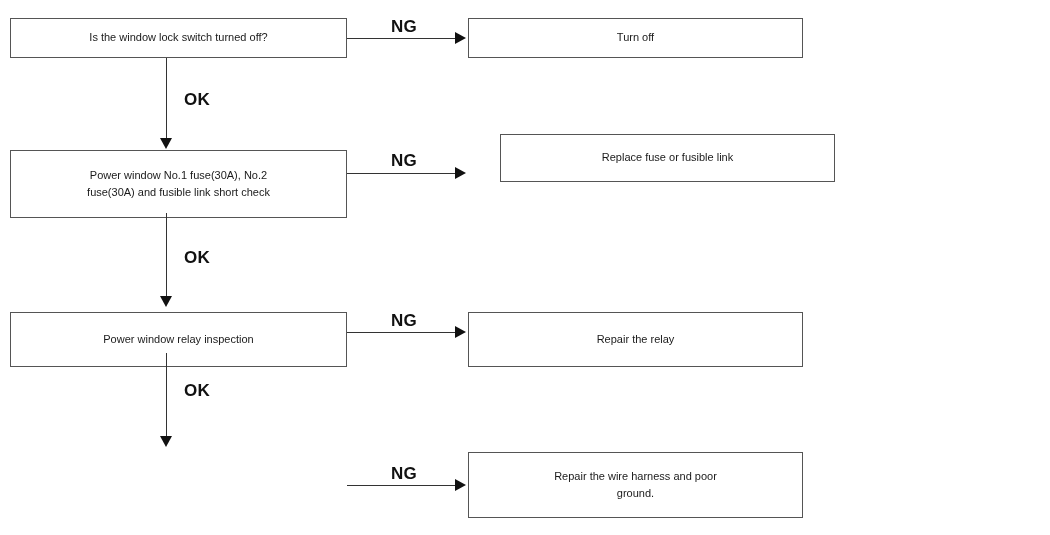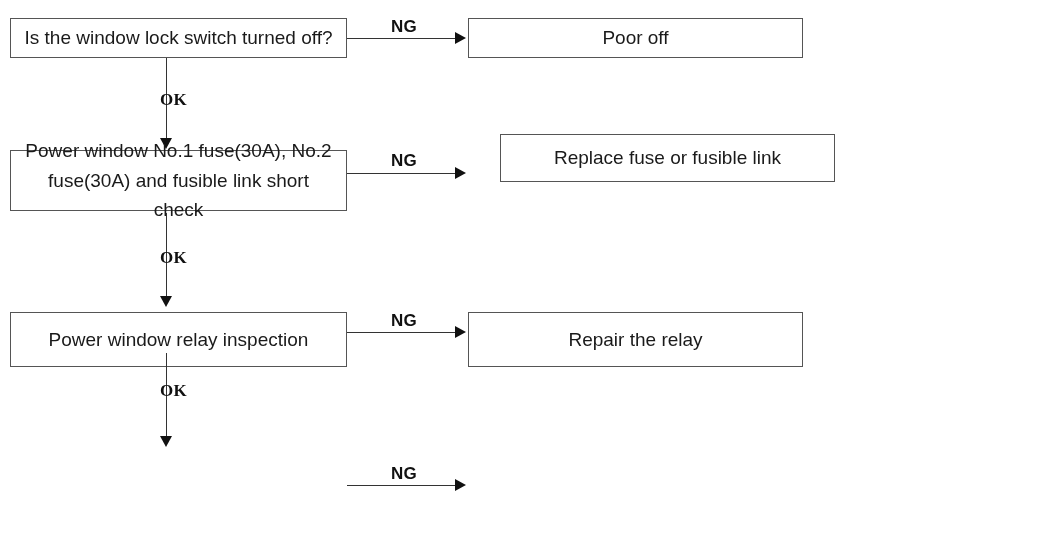--- a/index.html
+++ b/index.html
@@ -20,33 +20,33 @@
   .node {
     position: absolute;
     box-sizing: border-box;
     border: 1px solid #555555;
     background: #ffffff;
     display: flex;
     align-items: center;
     justify-content: center;
     text-align: center;
     color: #1a1a1a;
-    font-size: 19px;
+    font-size: 11px;
     line-height: 1.55;
     padding: 2px 10px;
     white-space: pre-line;
   }
 
   
   .node.left  { left: 10px;  width: 337px; }
   
   .node.right { left: 468px; width: 335px; }
 
   .row1 { top: 18px;  height: 40px; }
-  .row2-left  { top: 150px; height: 61px; }
+  .row2-left  { top: 150px; height: 68px; }
   .row2-right { top: 134px; height: 48px; margin-left: 32px; }
   .row3 { top: 312px; height: 55px; }
   .row4 { top: 452px; height: 66px; }
 
   
   .h-line {
     position: absolute;
     left: 347px;
     width: 110px;
     height: 0;
@@ -78,34 +78,34 @@
     border-right: 6px solid transparent;
   }
   .edge-label {
     position: absolute;
     font-size: 17px;
     font-weight: bold;
     color: #111111;
     letter-spacing: 0.2px;
   }
   .label-ng { left: 391px; }
-  .label-ok { left: 160px; font-family: Liberation Serif, serif; }
+  .label-ok { left: 184px; }
 </style>
 </head>
 <body>
 
 <div id="canvas">
 
   <div class="node left row1">Is the window lock switch turned off?</div>
 
   <div class="h-line" style="top:38px;"></div>
   <div class="h-arrow" style="top:38px;"></div>
   <div class="edge-label label-ng" style="top:17px;">NG</div>
 
-  <div class="node right row1">Poor off</div>
+  <div class="node right row1">Turn off</div>
 
   <div class="v-line" style="top:58px; height:82px;"></div>
   <div class="v-arrow" style="top:138px;"></div>
   <div class="edge-label label-ok" style="top:90px;">OK</div>
 
   <div class="node left row2-left">Power window No.1 fuse(30A), No.2
 fuse(30A) and fusible link short check</div>
 
   <div class="h-line" style="top:173px;"></div>
   <div class="h-arrow" style="top:173px;"></div>
@@ -127,14 +127,16 @@
 
   <div class="v-line" style="top:353px; height:84px;"></div>
   <div class="v-arrow" style="top:436px;"></div>
   <div class="edge-label label-ok" style="top:381px;">OK</div>
 
 
   <div class="h-line" style="top:485px;"></div>
   <div class="h-arrow" style="top:485px;"></div>
   <div class="edge-label label-ng" style="top:464px;">NG</div>
 
+  <div class="node right row4">Repair the wire harness and poor
+ground.</div>
 
 </div>
 
 </body></html>

